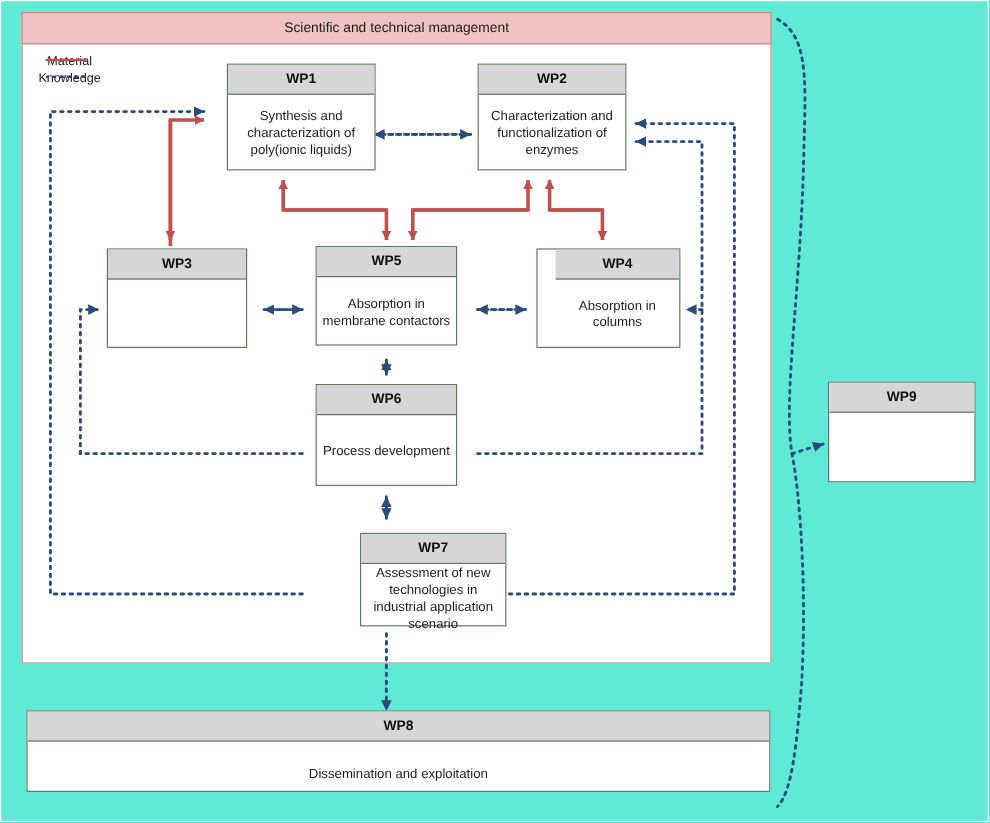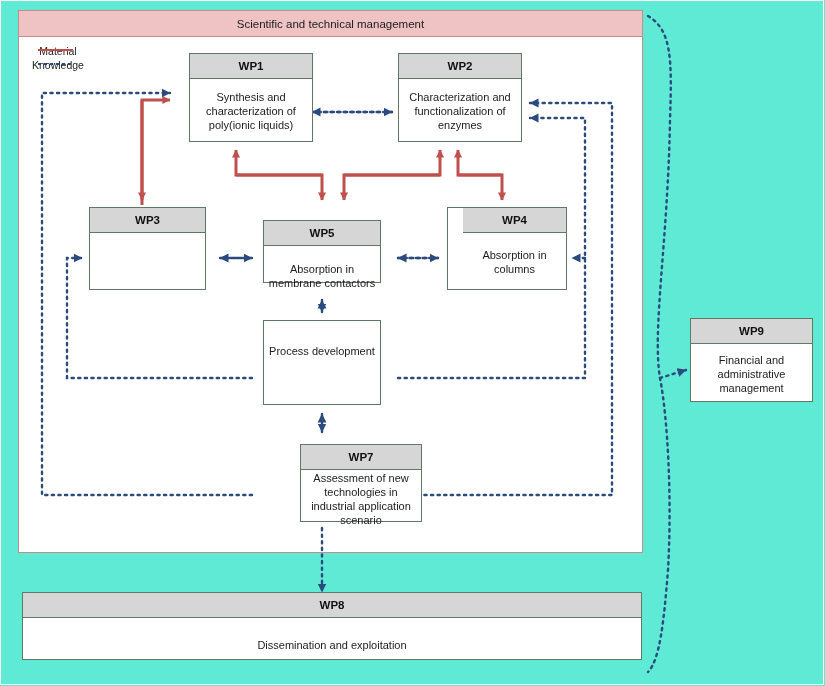--- a/index.html
+++ b/index.html
@@ -133,37 +133,37 @@
 
   <div class="wp" style="left:89px;top:207px;width:117px;height:83px;">
     <div class="hdr">WP3</div>
   </div>
 
   <div class="wp" style="left:447px;top:207px;width:120px;height:83px;padding-left:15px;">
     <div class="hdr">WP4</div>
     <div class="body" style="height:58px;">Absorption in columns</div>
   </div>
 
-  <div class="wp" style="left:263px;top:220px;width:118px;height:63px;">
+  <div class="wp" style="left:263px;top:205px;width:118px;height:83px;">
     <div class="hdr">WP5</div>
     <div class="body" style="height:60px;">Absorption in membrane contactors</div>
   </div>
 
   <div class="wp" style="left:263px;top:320px;width:118px;height:85px;">
+    <div class="hdr">WP6</div>
     <div class="body" style="height:60px;">Process development</div>
   </div>
 
   <div class="wp" style="left:263px;top:444px;width:122px;height:78px;margin-left:37px;">
     <div class="hdr">WP7</div>
     <div class="body" style="height:58px;text-align:center;">Assessment of new technologies in industrial application scenario</div>
   </div>
 
   <div class="wp" style="left:22px;top:592px;width:620px;height:68px;">
     <div class="hdr">WP8</div>
     <div class="body" style="height:53px;">Dissemination and exploitation</div>
   </div>
 
   <div class="wp" style="left:690px;top:318px;width:123px;height:84px;">
     <div class="hdr">WP9</div>
-    <div class="body" style="height:59px;">Financial and administrative management</div>
   </div>
 
 </div>
 
 </body></html>

